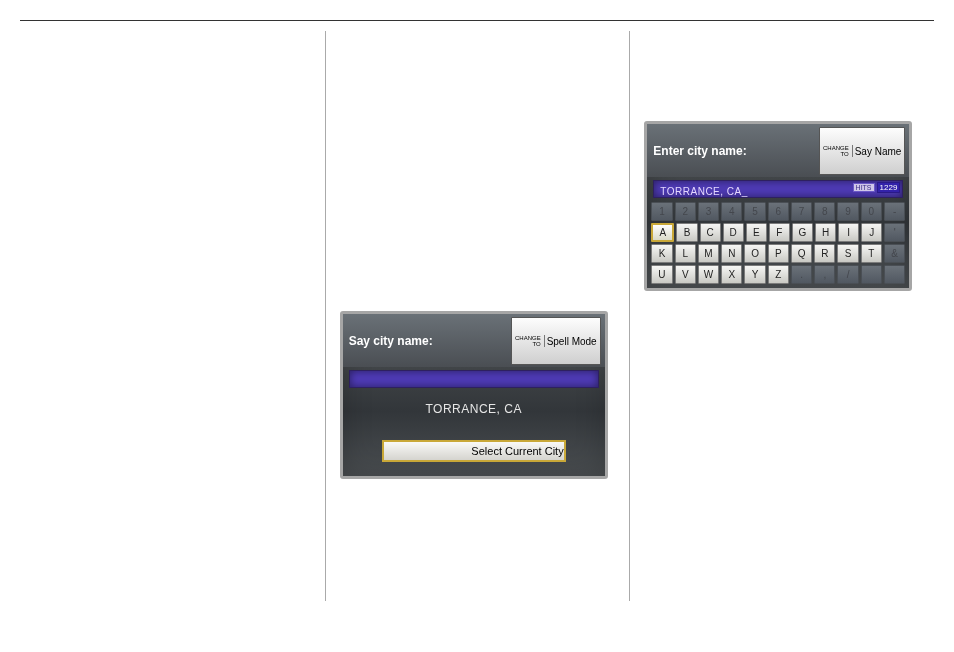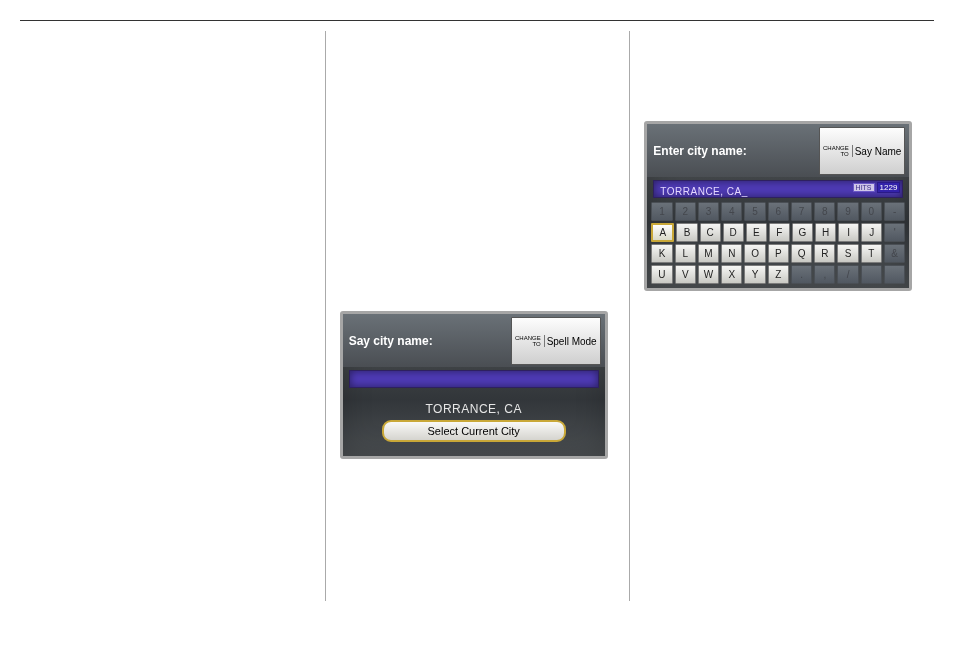--- a/index.html
+++ b/index.html
@@ -113,28 +113,28 @@
   .current-city-line {
     text-align:center;
     font-size:12px;
     color:#e6e6e6;
     margin-top:14px;
     letter-spacing:0.5px;
   }
   .wide-button {
     display:block;
     width:180px;
-    margin:4px auto 14px auto;
-    text-align:center;
+    margin:24px auto 14px auto;
+    text-align:right;
     font-size:11px;
     color:#000;
     background: linear-gradient(180deg,#f9f9f7 0%,#d5d4cf 100%);
     border:2px solid #c9a838;
     padding:3px 0;
-    border-radius:9px;
+    border-radius:0;
   }
 
   
   .dev2 {
     width: 262px;
     margin-top: 80px;
   }
   .keyboard {
     padding: 2px 4px 4px 4px;
   }

